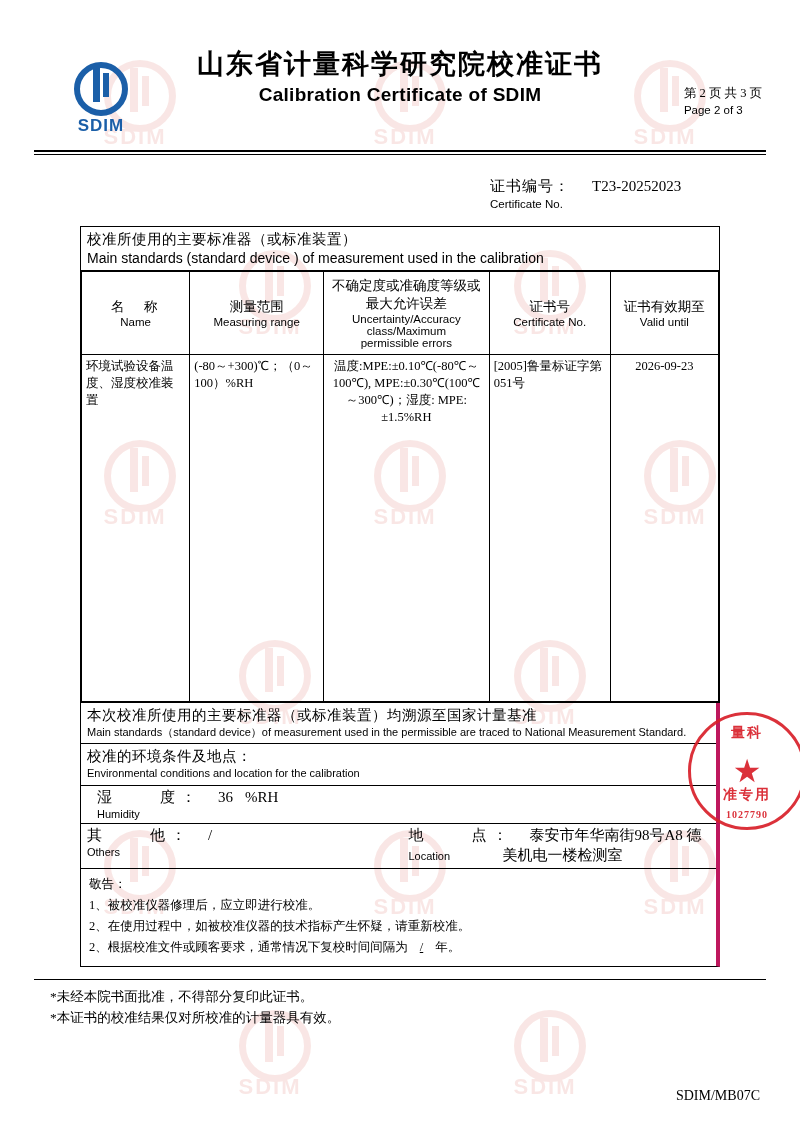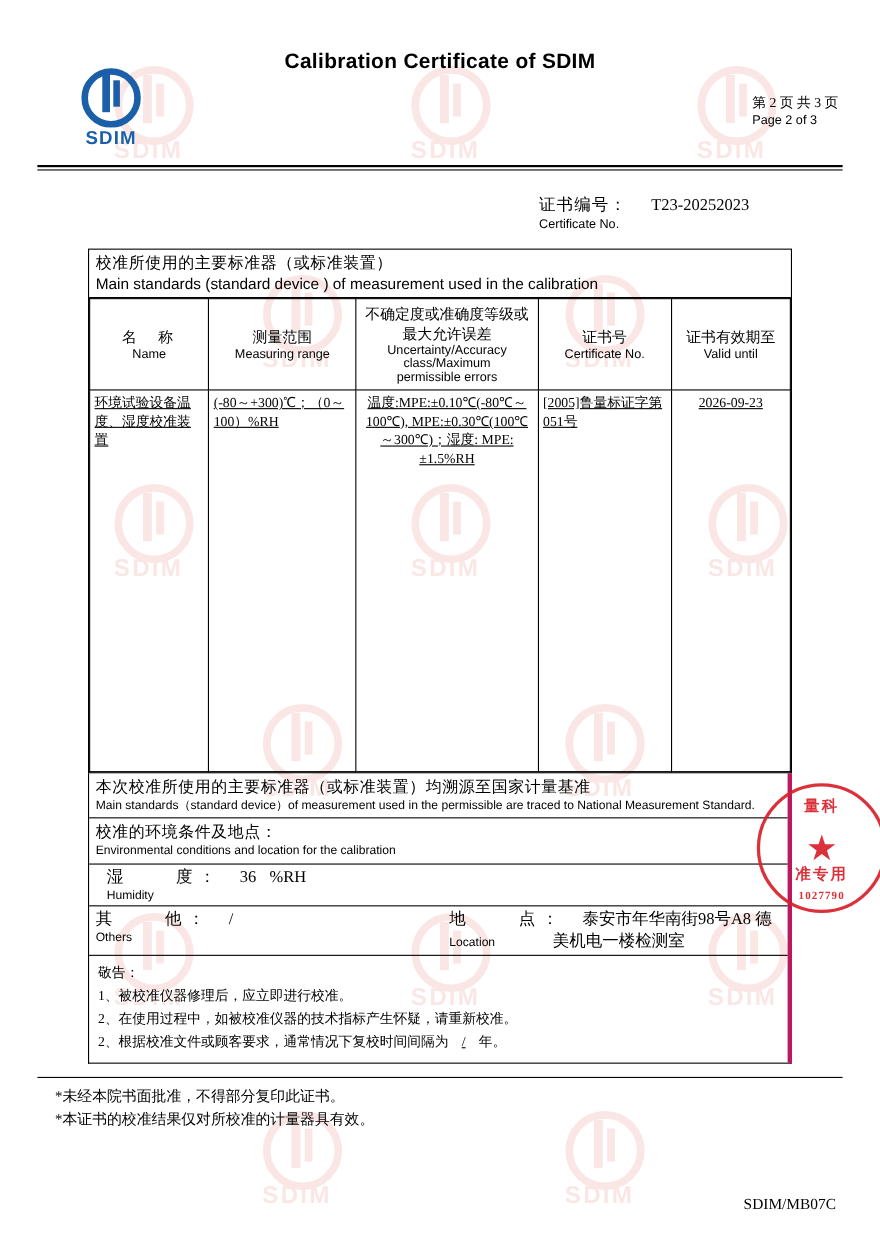--- a/index.html
+++ b/index.html
@@ -222,21 +222,20 @@
     vertical-align: middle;
     padding: 5px 3px;
   }
   th .cn { font-size: 13.5px; letter-spacing: 3px; display:block; }
   th .cn.tight { letter-spacing: 0px; }
   th .en { font-family: "Liberation Sans", sans-serif; font-size: 11.5px; display:block; }
   td.body-cell {
     font-size: 12.5px;
     line-height: 1.35;
     height: 340px;
-    text-decoration: underline;
   }
   td.c-center { text-align: center; }
 
   
   .lower {
     position: relative;
     z-index: 2;
     margin: 0 80px;
     border-left: 1px solid #000;
     border-right: 4px solid #be185d;
@@ -472,20 +471,21 @@
 
   <div class="header">
     <div class="logo-block">
       <div class="logo-mark">
         <div class="ring"></div>
           <div class="bar"></div>
           <div class="bar2"></div>
       </div>
       <div class="logo-text">SDIM</div>
     </div>
+    <div class="title-cn">山东省计量科学研究院校准证书</div>
     <div class="title-en">Calibration Certificate of SDIM</div>
     <div class="page-no">
       <div class="cn">第 2 页 共 3 页</div>
       <div class="en">Page 2 of  3</div>
     </div>
   </div>
 
   <div class="rule"></div>
   <div class="rule2"></div>
 

